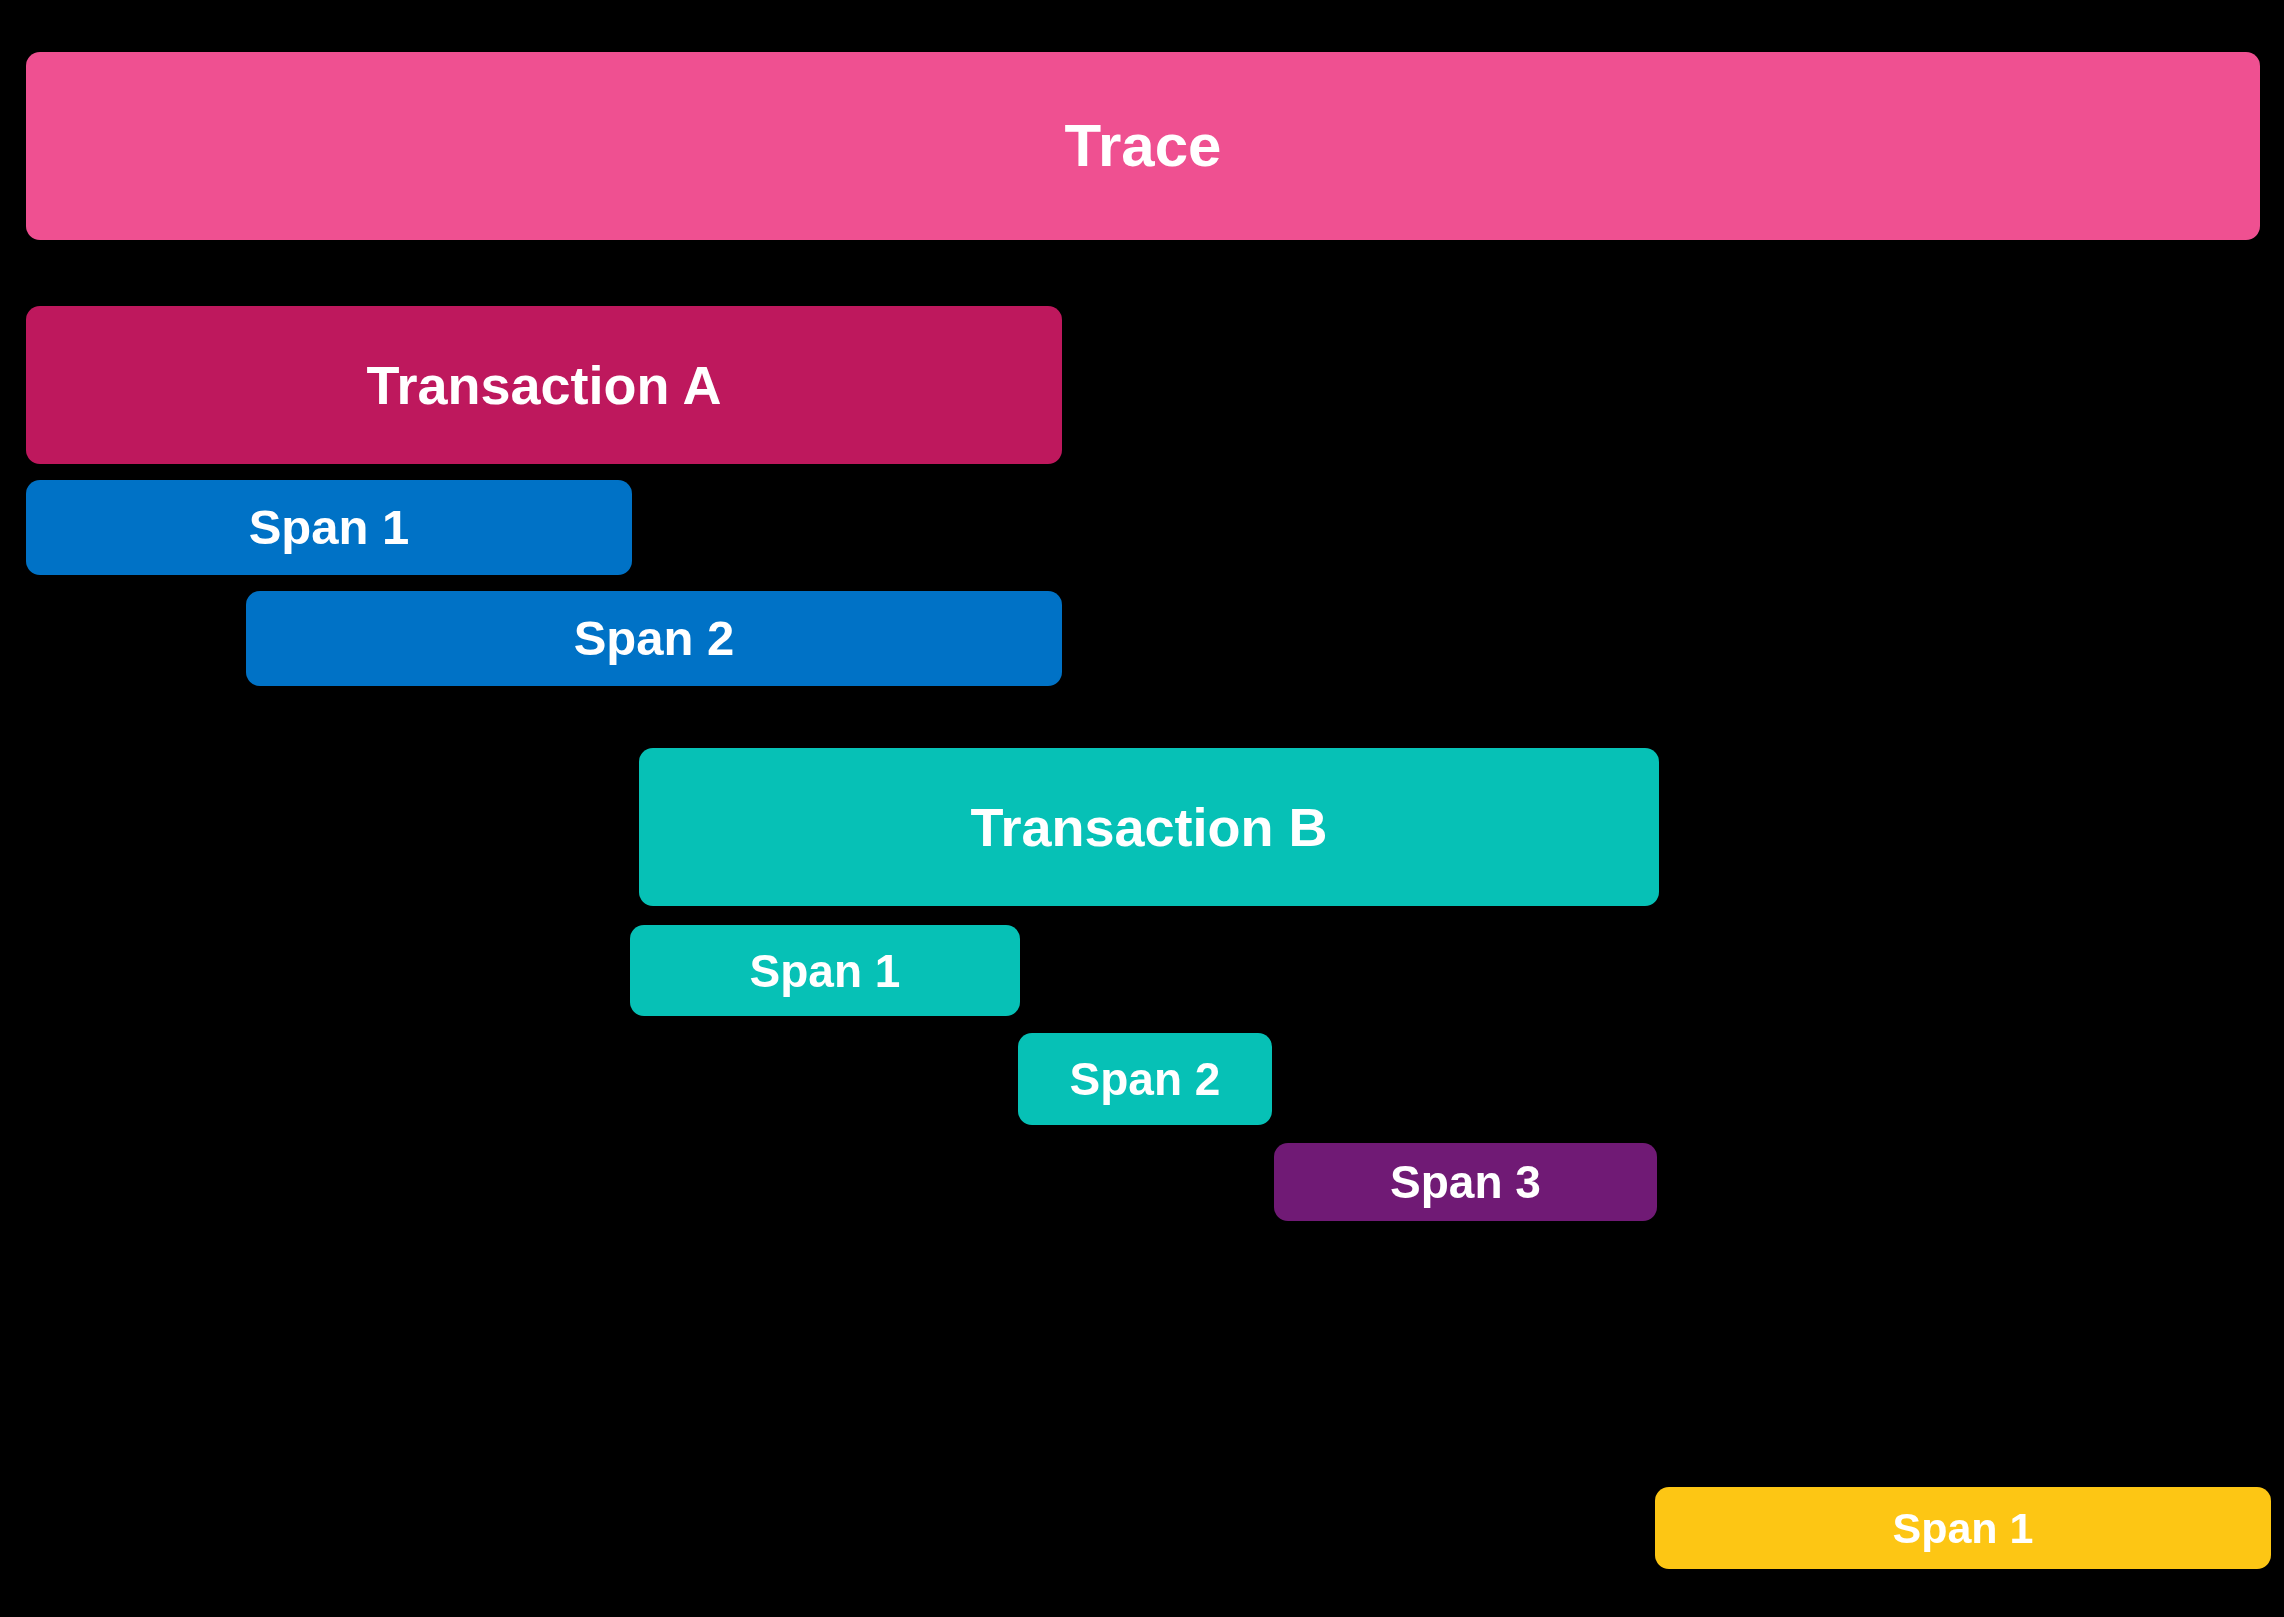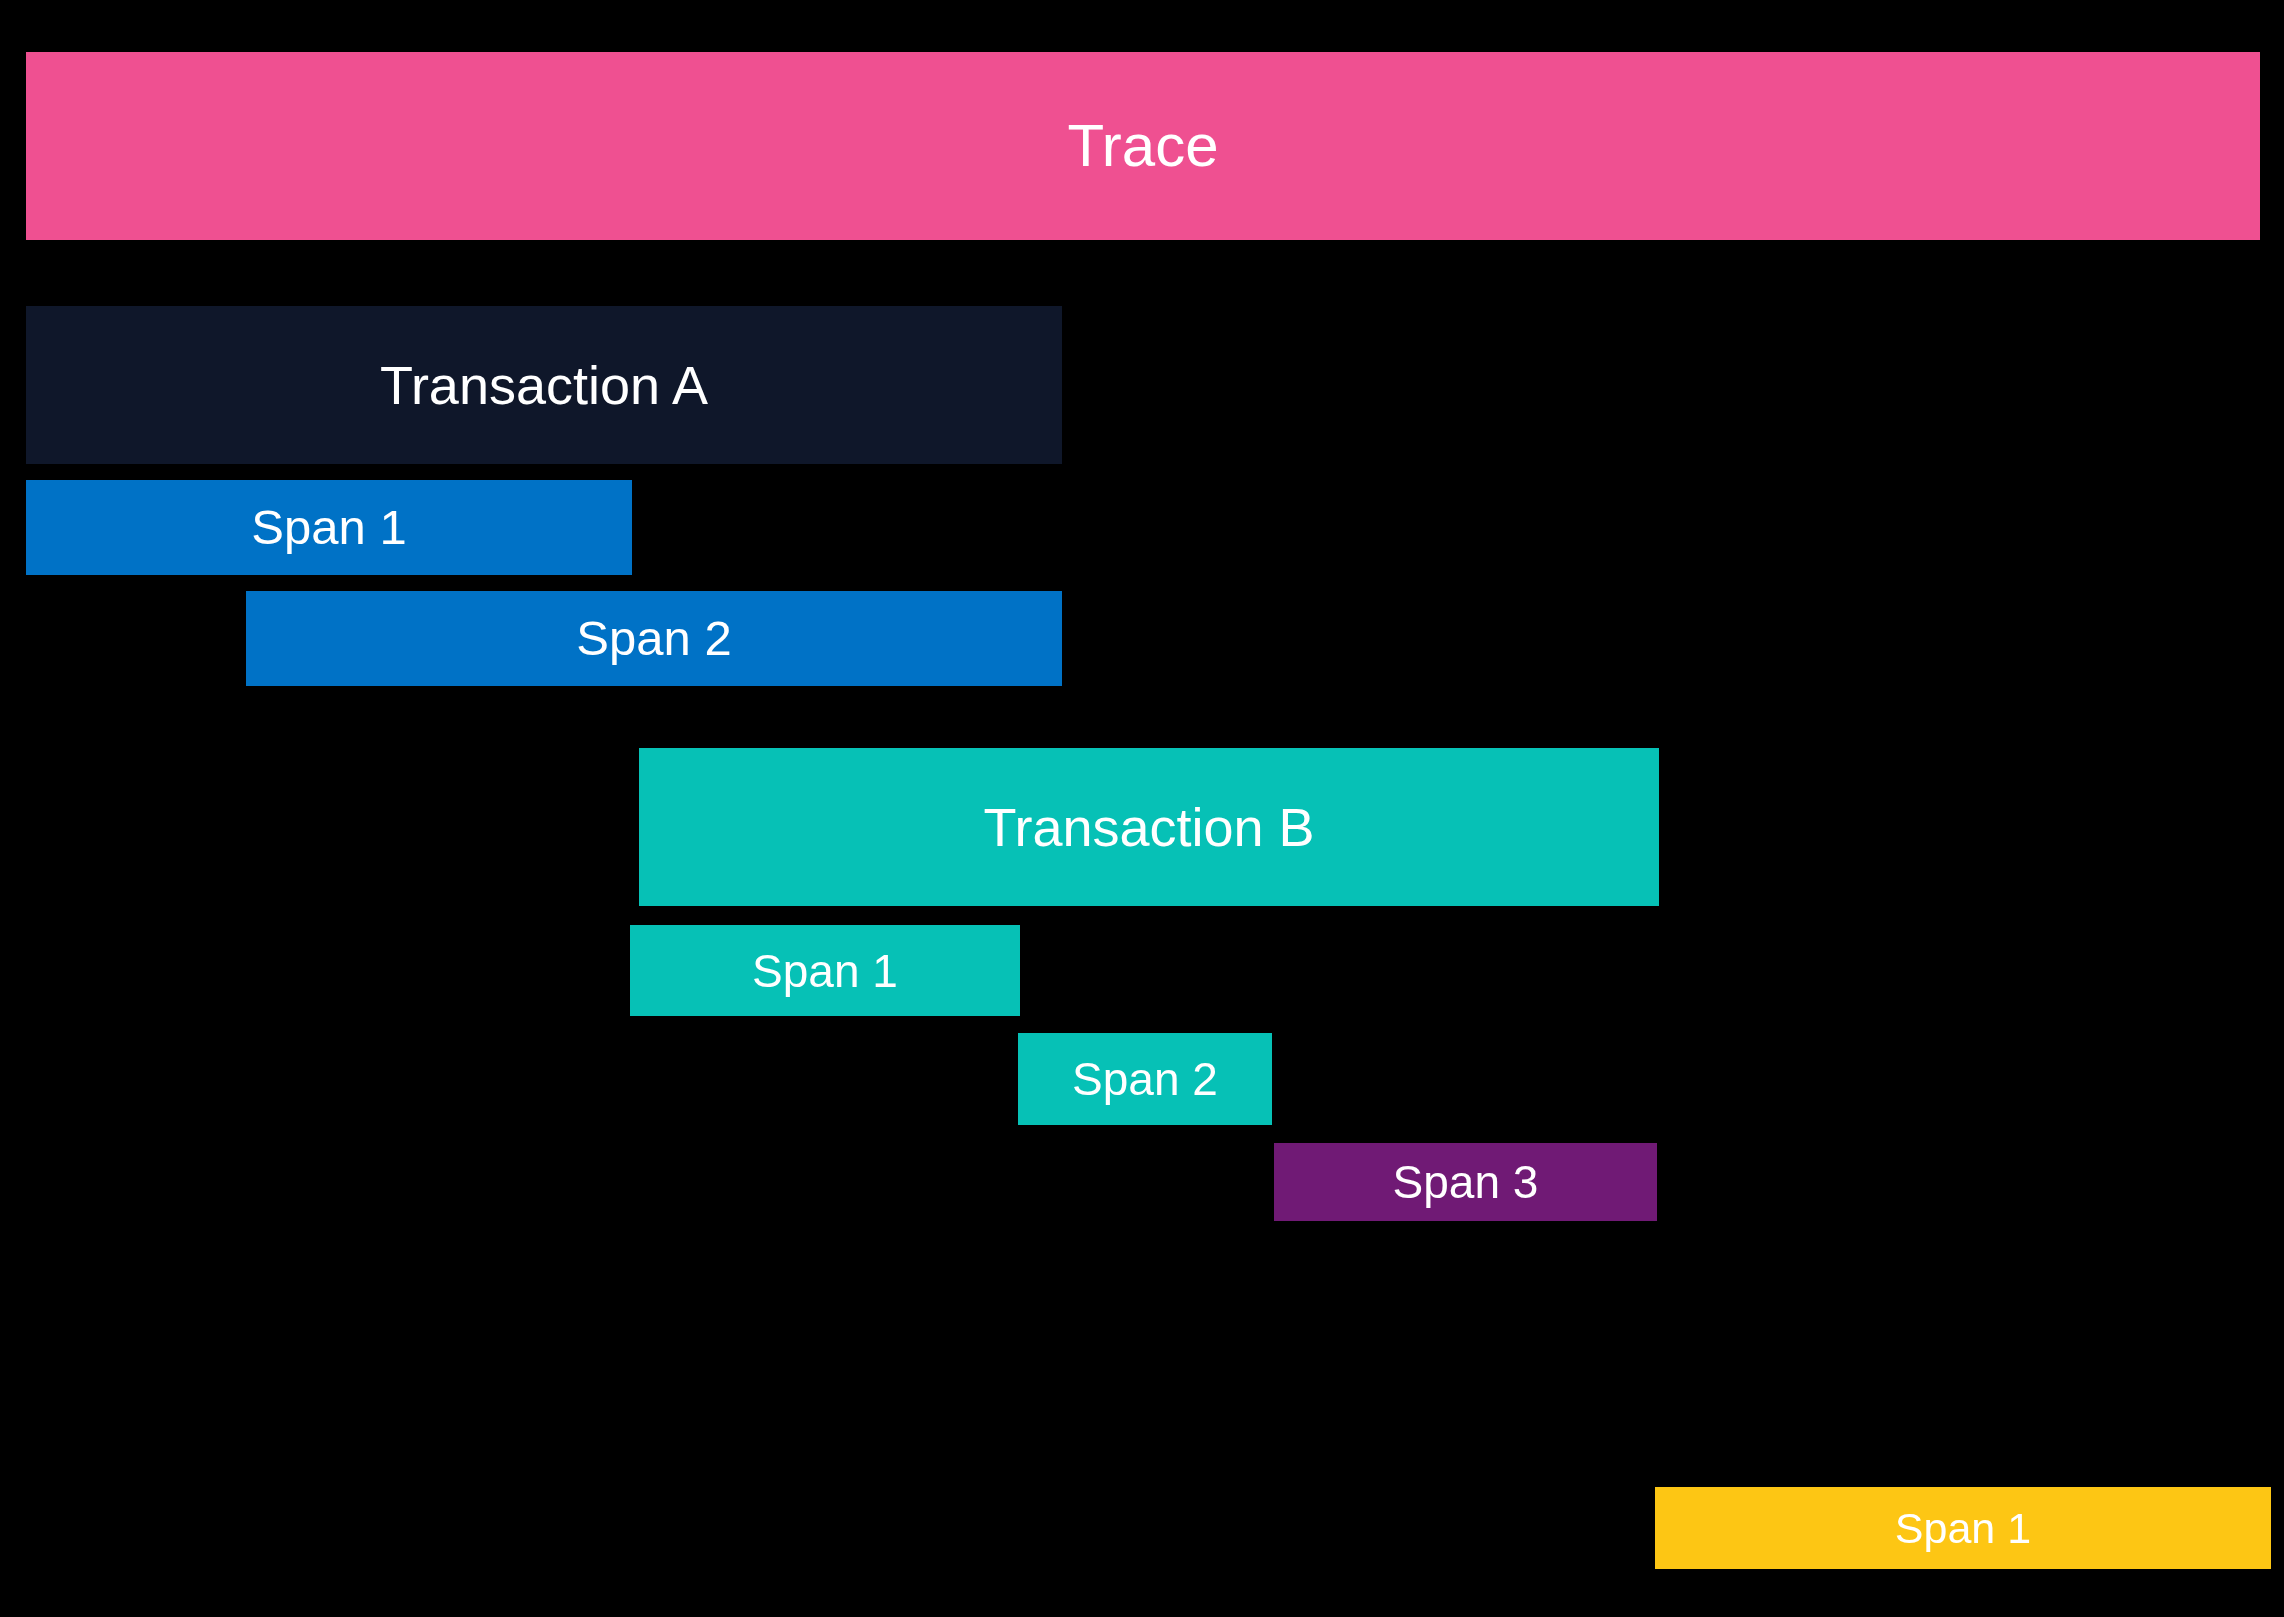--- a/index.html
+++ b/index.html
@@ -16,44 +16,45 @@
     overflow: hidden;
     font-family: "Liberation Sans", sans-serif;
   }
   .bar {
     position: absolute;
     box-sizing: border-box;
     display: flex;
     align-items: center;
     justify-content: center;
     color: #ffffff;
-    font-weight: 400;
+    font-weight: 700;
     line-height: 1;
     white-space: nowrap;
     letter-spacing: 0px;
+    border-radius: 14px;
   }
   .bar-label {
     display: block;
     pointer-events: none;
   }
   
   .t-trace       { font-size: 60px; }
   .t-transaction { font-size: 54px; }
   .t-span-lg     { font-size: 49px; }
   .t-span-md     { font-size: 46px; }
   .t-span-sm     { font-size: 43px; }
 </style>
 </head>
 <body>
 
 <div id="canvas" style="width: 2284px; height: 1618px; background: rgb(0, 0, 0);">
     <div class="bar t-trace" style="left: 26px; top: 52px; width: 2234px; height: 188px; background: rgb(239, 80, 145);">
       <span class="bar-label">Trace</span>
     </div>
-    <div class="bar t-transaction" style="left: 26px; top: 306px; width: 1036px; height: 158px; background: #0f172a;">
+    <div class="bar t-transaction" style="left: 26px; top: 306px; width: 1036px; height: 158px; background: #be185d;">
       <span class="bar-label">Transaction A</span>
     </div>
     <div class="bar t-span-lg" style="left: 26px; top: 480px; width: 606px; height: 95px; background: rgb(0, 114, 198);">
       <span class="bar-label">Span 1</span>
     </div>
     <div class="bar t-span-lg" style="left: 246px; top: 591px; width: 816px; height: 95px; background: rgb(0, 114, 198);">
       <span class="bar-label">Span 2</span>
     </div>
     <div class="bar t-transaction" style="left: 630px; top: 748px; width: 1020px; height: 158px; background: rgb(6, 193, 182); margin-left: 9px;">
       <span class="bar-label">Transaction B</span>

